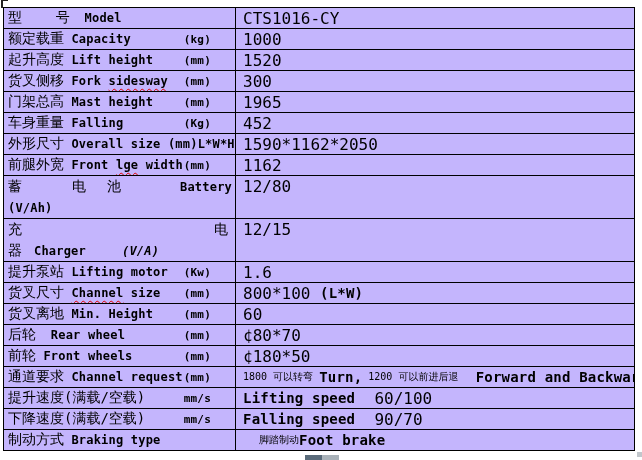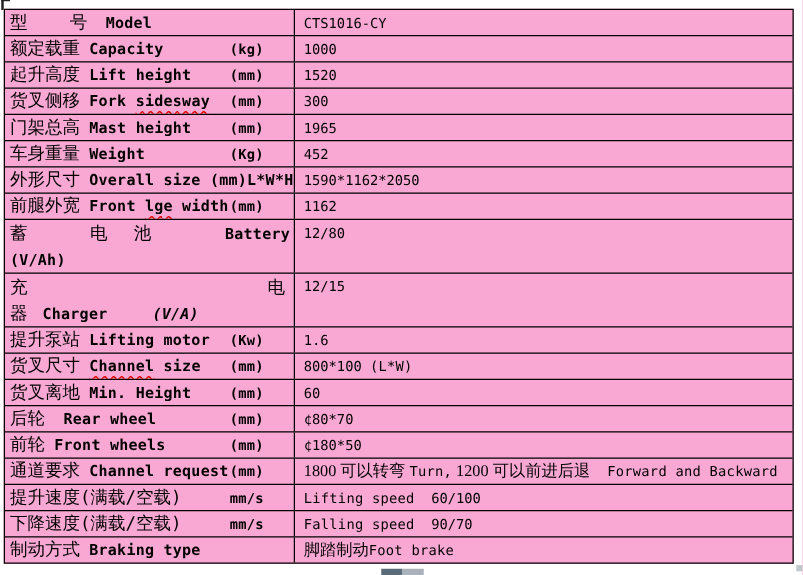--- a/index.html
+++ b/index.html
@@ -2,44 +2,44 @@
 <html><head>
 <meta charset="utf-8">
 <style>
   html,body{margin:0;padding:0;}
   body{
     width:642px;height:460px;background:#ffffff;position:relative;overflow:hidden;
     font-family:"DejaVu Sans Mono","Liberation Mono",monospace;color:#000;
   }
   .spec-table{
     position:absolute;left:3px;top:7px;width:632px;box-sizing:border-box;
-    border:1px solid #000;background:#f9a8d4;
+    border:1px solid #000;background:#c4b5fd;
   }
   .row{display:flex;border-bottom:1px solid #000;height:20px;}
-  .row:last-child{border-bottom:none;}
+  .row:last-child{border-bottom:none;gap:16px;}
   .row.tall{height:42px;}
   .cell-l{
     width:232px;flex:0 0 232px;box-sizing:border-box;border-right:1px solid #000;
     display:flex;align-items:center;padding-left:4px;overflow:hidden;
   }
   .cell-l.two{flex-direction:column;align-items:stretch;justify-content:center;padding-left:4px;}
   .cell-r{flex:1;display:flex;align-items:center;padding-left:7px;overflow:hidden;}
   .row.tall .cell-r{align-items:flex-start;}
   .row.tall .cell-r span{line-height:21px;}
   .line{height:21px;display:flex;align-items:center;}
   .zh{font-size:14px;white-space:pre;}
   .en{font-size:12px;font-weight:bold;white-space:pre;letter-spacing:.2px;}
   .sq{
     text-decoration-line:underline;text-decoration-style:wavy;
     text-decoration-color:#e00000;text-decoration-thickness:1px;text-underline-offset:3px;
   }
   .unit{margin-left:auto;margin-right:24px;font-size:11px;font-weight:bold;white-space:pre;letter-spacing:.2px;}
-  .v{font-size:11px;white-space:pre;}
-  .vb{font-size:11px;font-weight:normal;white-space:pre;letter-spacing:.2px;}
-  .vzh{font-size:13px;white-space:pre;font-family:Liberation Serif, serif;}
+  .v{font-size:16px;white-space:pre;}
+  .vb{font-size:14px;font-weight:bold;white-space:pre;letter-spacing:.2px;}
+  .vzh{font-size:10px;white-space:pre;}
   
   [data-name="row-battery"] .l1 span:nth-child(2){margin-left:50px;}
   [data-name="row-battery"] .l1 span:nth-child(3){margin-left:21px;}
   [data-name="row-battery"] .l1 span:nth-child(4){margin-left:auto;margin-right:3px;text-align:right;}
   
   [data-name="row-charger"] .l1 span:nth-child(2){margin-left:auto;margin-right:7px;}
   [data-name="row-charger"] .l2 span:nth-child(2){margin-left:12px;}
   [data-name="row-charger"] .l2 span:nth-child(3){margin-left:36px;font-style:italic;}
   
   .caret-artifact{
@@ -102,21 +102,21 @@
         <span class="en" data-name="text-en"> Mast height</span>
         <span class="unit" data-name="unit-label">(mm)</span>
       </div>
       <div class="cell-r" data-name="cell-value-mast-height">
         <span class="v" data-name="text-v">1965</span>
       </div>
     </div>
     <div class="row" data-name="row-weight">
       <div class="cell-l" data-name="cell-label-weight">
         <span class="zh" data-name="text-zh">车身重量</span>
-        <span class="en" data-name="text-en"> Weight</span>
+        <span class="en" data-name="text-en"> Falling</span>
         <span class="unit" data-name="unit-label">(Kg)</span>
       </div>
       <div class="cell-r" data-name="cell-value-weight">
         <span class="v" data-name="text-v">452</span>
       </div>
     </div>
     <div class="row" data-name="row-overall-size">
       <div class="cell-l" data-name="cell-label-overall-size">
         <span class="zh" data-name="text-zh">外形尺寸</span>
         <span class="en" data-name="text-en"> Overall size (mm)L*W*H</span>

